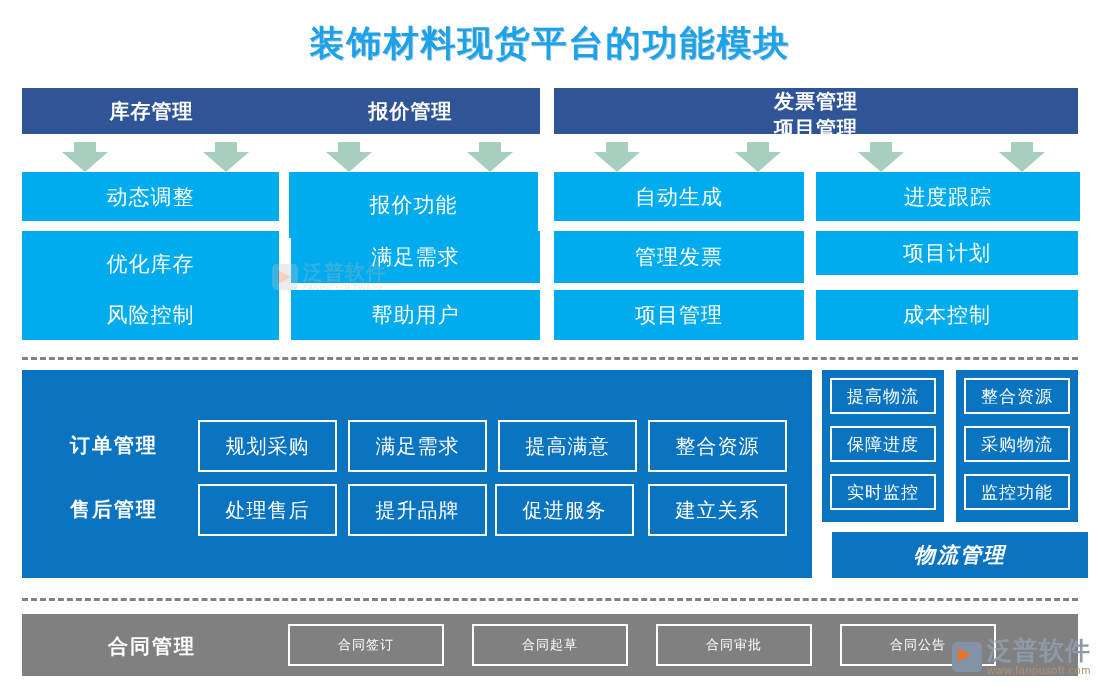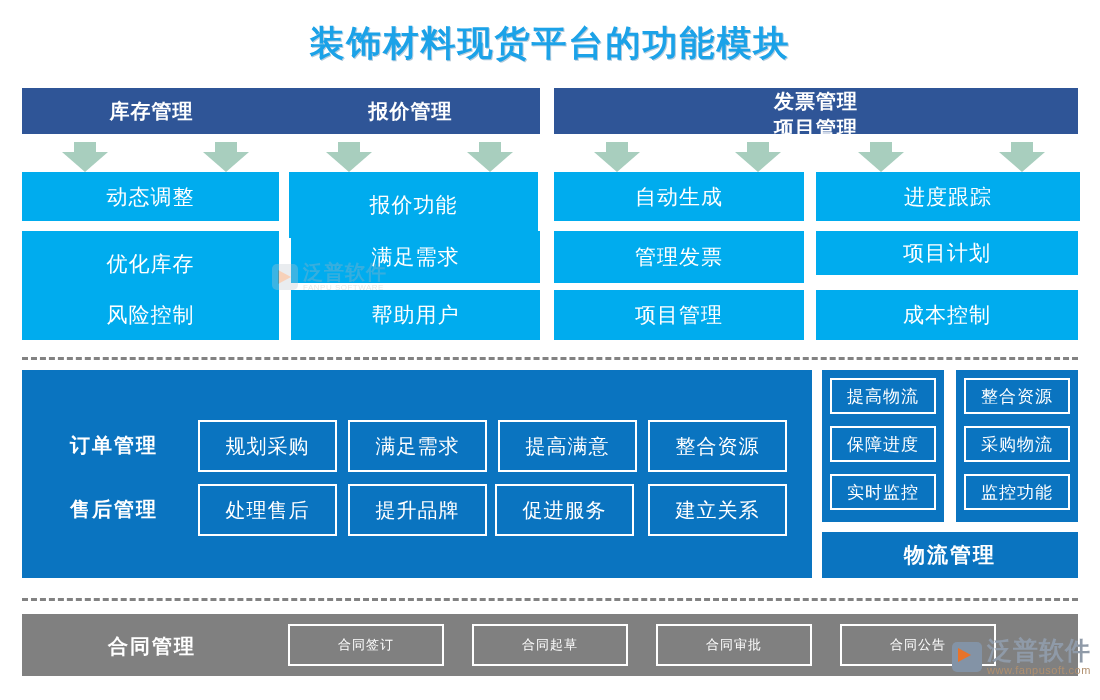--- a/index.html
+++ b/index.html
@@ -157,32 +157,33 @@
     box-sizing: border-box;
     color: #ffffff;
     font-size: 17px;
     display: flex;
     align-items: center;
     justify-content: center;
     letter-spacing: 1px;
   }
   .logi-bar {
     position: absolute;
-    left: 0;
+    left: 10px;
     top: 162px;
     width: 256px;
     height: 46px;
     background: #0A74C0;
     color: #ffffff;
     font-size: 21px;
     font-weight: bold;
     display: flex;
     align-items: center;
     justify-content: center;
     letter-spacing: 2px;
+    font-style: italic;
   }
 
   
   .contract {
     position: absolute;
     left: 22px;
     top: 614px;
     width: 1056px;
     height: 62px;
     background: #808080;

